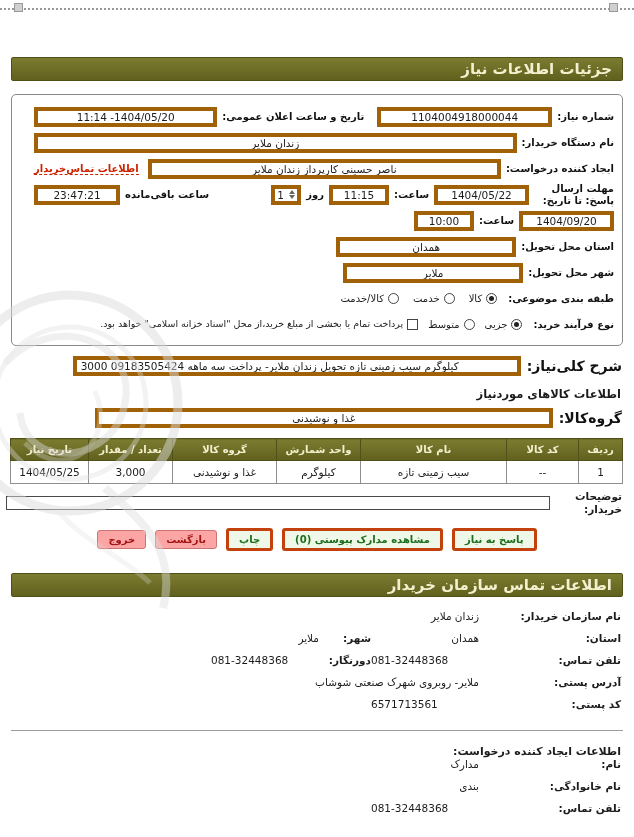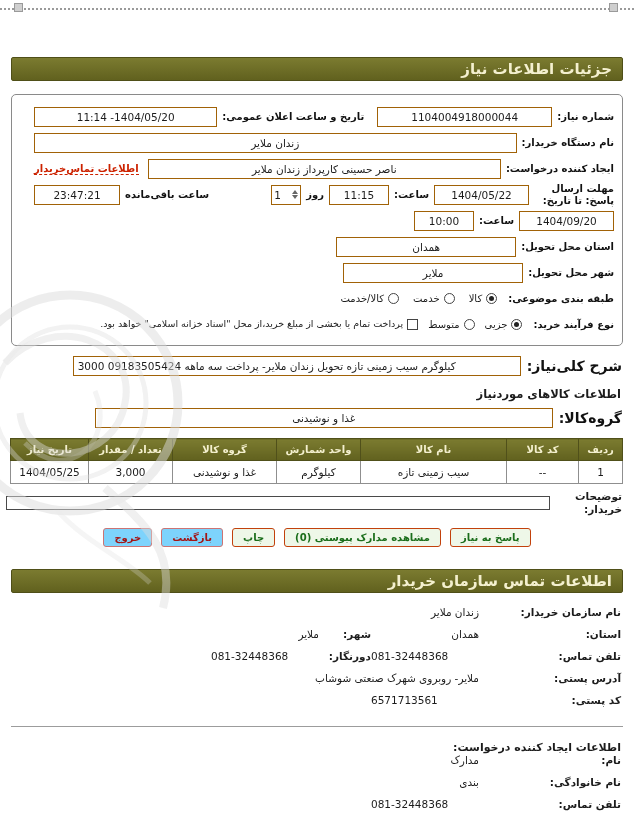--- a/index.html
+++ b/index.html
@@ -8,21 +8,21 @@
   .topline{position:absolute;top:8px;left:0;right:0;border-top:2px dotted #9a9a9a}
   .corner-mark{position:absolute;top:3px;width:9px;height:9px;background:#cfcfcf;border:1px solid #9a9a9a}
   .corner-mark.left{left:14px}.corner-mark.right{right:16px}
   .bar{height:24px;margin:0 11px;background:linear-gradient(#7b7b30,#61611e);border:1px solid #4f4f18;
        color:#f4f0cf;font-weight:bold;font-size:15px;display:flex;align-items:center;padding:0 10px;border-radius:2px}
   .bar1{margin-top:57px}
   .box{border:1px solid #8a8a8a;border-radius:5px;margin:13px 11px 0;padding:9px 8px 7px 22px;background:#fff}
   .frow{display:flex;align-items:center;gap:5px;min-height:25px;margin-bottom:1px}
   .lbl{font-weight:bold;font-size:10px;white-space:nowrap;color:#111}
   .lbl.wrap{white-space:normal;width:80px;line-height:1.2;text-align:right}
-  .field{background:#fff;border:1px solid #a16207;height:20px;display:flex;align-items:center;justify-content:center;
+  .field{background:#fff;border:4px solid #a16207;height:20px;display:flex;align-items:center;justify-content:center;
          font-size:10.5px;padding:0 3px;overflow:hidden;white-space:nowrap}
   .num{direction:ltr;unicode-bidi:embed}
   .flex1{flex:1}
   .w175{width:175px}.w355{width:355px}.w95{width:95px}.w60{width:60px}.w180{width:180px}
   .w86{width:86px}.w448{width:448px}.w458{width:458px}
   .dayfield{width:30px;justify-content:space-between;padding:0 2px}
   .spin{display:flex;flex-direction:column;gap:1px}
   .spin i{display:block;width:0;height:0;border-left:3px solid transparent;border-right:3px solid transparent}
   .spin .up{border-bottom:4px solid #666}.spin .dn{border-top:4px solid #666}
   .leftpair{margin-inline-start:auto;display:flex;align-items:center;gap:5px}
@@ -40,22 +40,22 @@
   table.goods{border-collapse:collapse;margin:10px 11px 0;width:612px;table-layout:fixed}
   table.goods th{background:linear-gradient(#7b7b30,#61611e);color:#f4f0cf;font-size:10px;font-weight:bold;
                  border:1px solid #50501a;padding:5px 2px}
   table.goods td{border:1px solid #8f8f8f;font-size:10.5px;text-align:center;padding:5px 2px;background:#fff}
   td.name-cell{text-align:right;padding-right:8px}
   .notes-row{display:flex;align-items:center;gap:10px;padding:0 12px 0 6px;margin-top:6px}
   .notes-lbl{width:62px;font-weight:bold;font-size:10.5px;line-height:1.25;text-align:right}
   .notes-field{flex:1;height:14px;border:1px solid #4a4a4a;background:#fff}
   .btnrow{display:flex;justify-content:center;align-items:center;gap:9px;margin-top:12px}
   .btn{font-family:"DejaVu Sans",sans-serif;font-size:10px;font-weight:bold;padding:3px 10px;border-radius:3px;cursor:pointer}
-  .btn.green{background:#eef7e8;border:1px solid #c2410c;color:#1b6e1b}
-  .btn.pink{background:#7dd3fc;border:1px solid #cc7474;color:#a31515}
+  .btn.green{background:#eef7e8;border:3px solid #c2410c;color:#1b6e1b}
+  .btn.pink{background:#fca5a5;border:1px solid #cc7474;color:#a31515}
   .bar2{margin-top:22px}
   .contact{margin-top:13px}
   .crow{display:flex;align-items:center;padding:0 13px;margin-bottom:10px;font-size:10.5px}
   .clbl{font-weight:bold;width:142px;flex:none}
   .clbl2{font-weight:bold;width:52px;flex:none}
   .cval{width:108px;flex:none}
   .divider{border:none;border-top:1px solid #9c9c9c;margin:20px 11px 14px}
   .creator-title{font-weight:bold;font-size:11px;padding:0 13px;}
   .watermark{position:absolute;left:-35px;top:283px;z-index:30;pointer-events:none;opacity:.55}
 </style>

